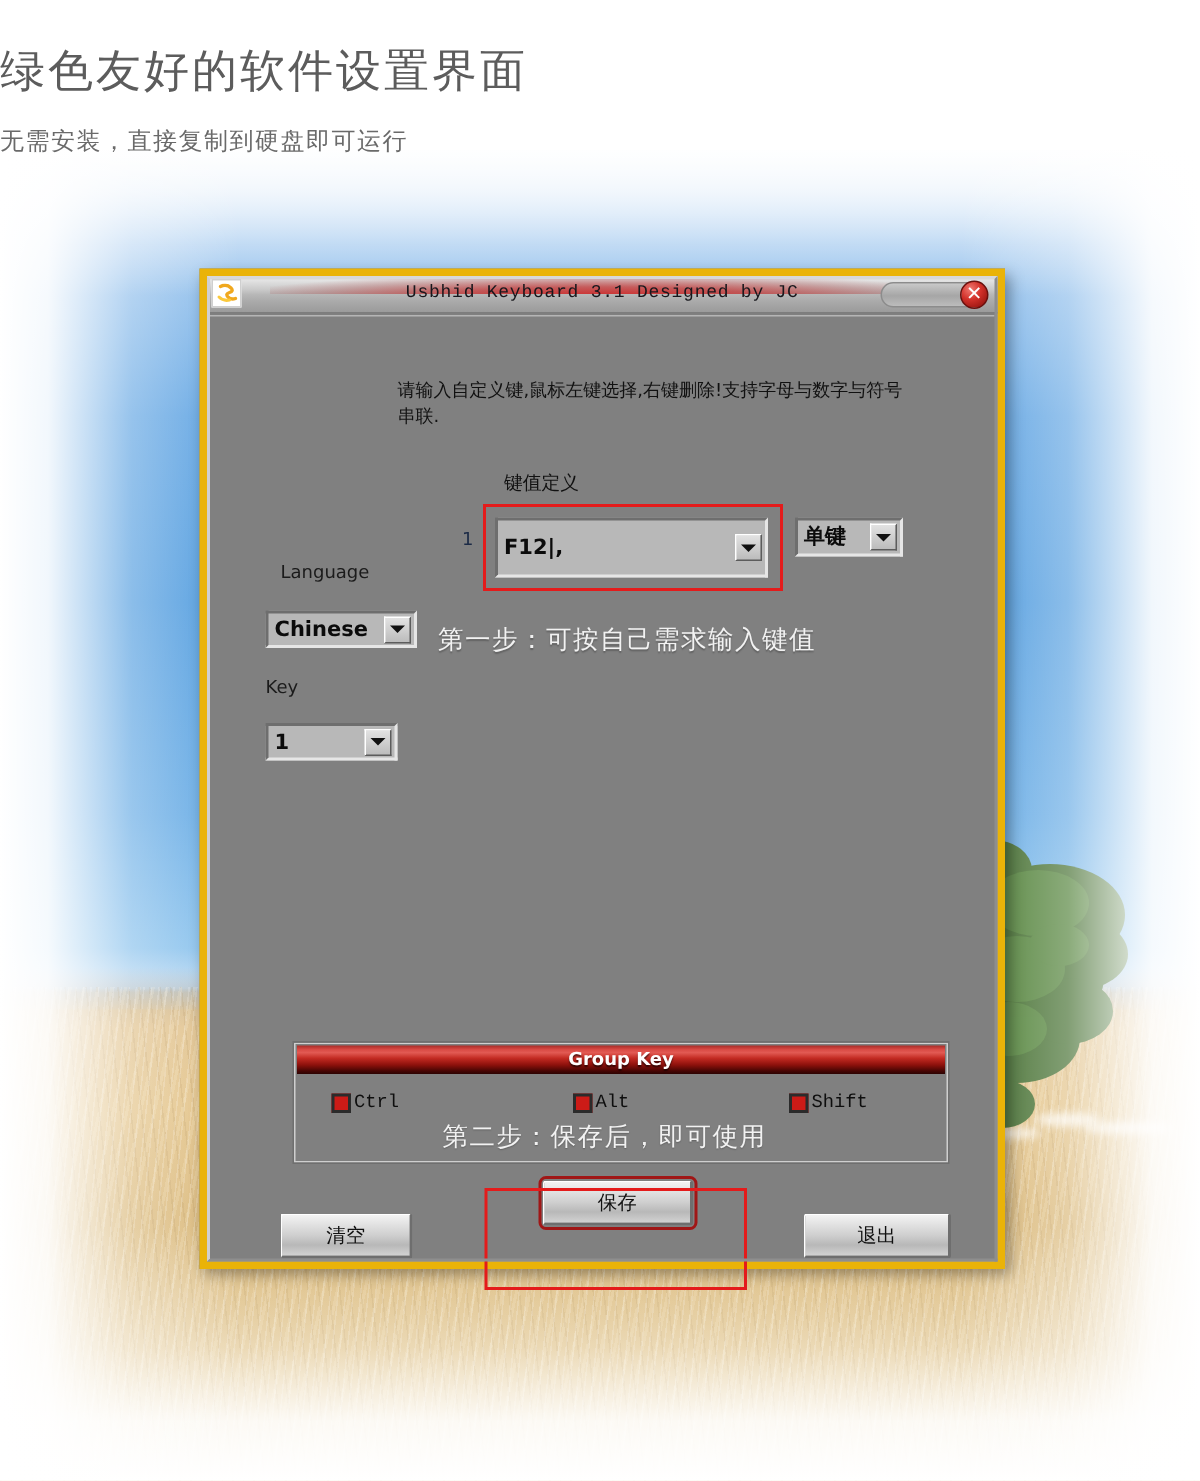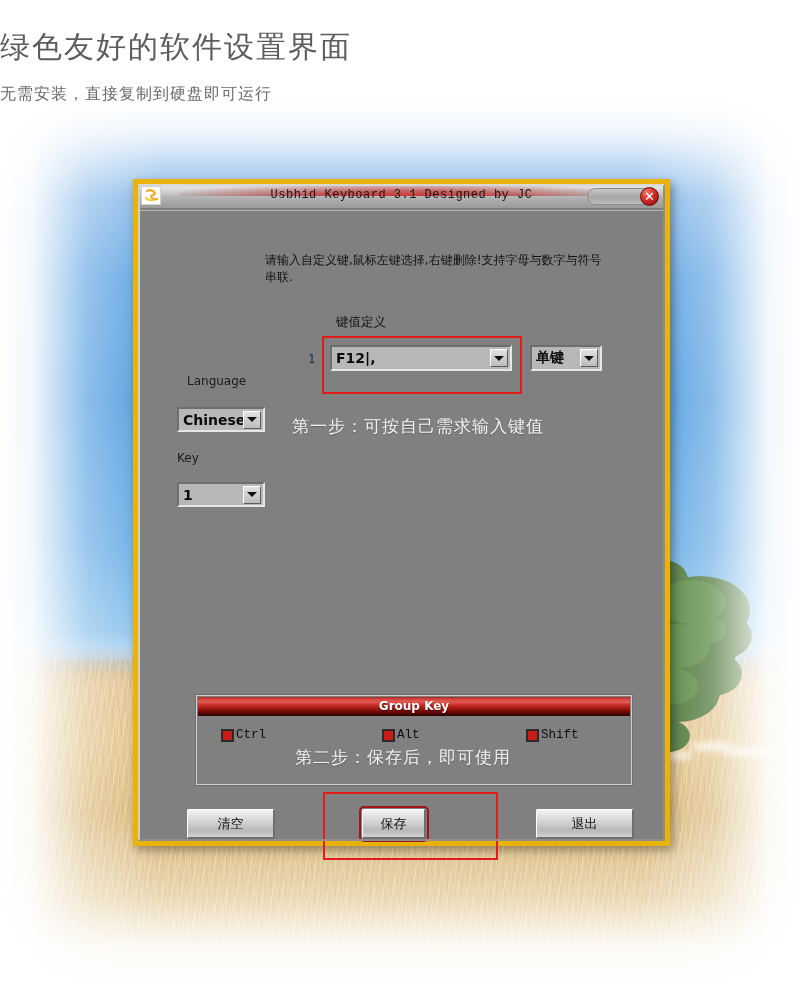--- a/index.html
+++ b/index.html
@@ -258,23 +258,23 @@
     flex: 0 0 18px;
   }
   .combo .arrow i {
     width: 0; height: 0;
     border-left: 5px solid transparent;
     border-right: 5px solid transparent;
     border-top: 5px solid #111;
     display: block;
   }
 
-  #combo-keyvalue { left: 190px; top: 134px; width: 182px; height: 26px; }
+  #combo-keyvalue { left: 190px; top: 134px; width: 182px; height: 40px; }
   #combo-keytype  { left: 390px; top: 134px; width: 72px;  height: 26px; }
-  #combo-language { left: 37px;  top: 196px; width: 88px;  height: 25px; }
+  #combo-language { left: 37px;  top: 196px; width: 101px;  height: 25px; }
   #combo-key      { left: 37px;  top: 271px; width: 88px;  height: 25px; }
 
   .side-label {
     position: absolute;
     font-size: 12px; color: #1b1b1b;
     font-family: "DejaVu Sans", sans-serif;
   }
   #label-language { left: 47px; top: 163px; }
   #label-key      { left: 37px; top: 240px; }
 
@@ -287,21 +287,21 @@
     white-space: nowrap;
     text-shadow: 0 1px 1px rgba(0,0,0,.25);
   }
   #step1 { left: 152px; top: 204px; }
   #step2 { left: 155px; top: 535px; }
 
   
   #group-panel {
     position: absolute;
     left: 55px; top: 483px;
-    width: 438px; height: 92px;
+    width: 438px; height: 82px;
     background: #808080;
     border: 1px solid #6f6f6f;
     box-shadow: 0 0 0 1px #cfcfcf inset;
   }
   #group-title {
     position: relative;
     height: 19px;
     margin: 2px;
     background: linear-gradient(to bottom,
       #a82c27 0%, #d84a44 14%, #e25a53 25%,
@@ -348,21 +348,21 @@
     border-right: 2px solid #6e6e6e;
     border-bottom: 2px solid #6e6e6e;
     font-size: 13px;
     color: #111;
     font-family: "DejaVu Sans", sans-serif;
     display: flex; align-items: center; justify-content: center;
     cursor: pointer;
     border-radius: 2px;
   }
   #btn-clear { left: 47px;  top: 598px; width: 88px; }
-  #btn-save  { left: 222px; top: 598px; width: 64px;
+  #btn-save  { left: 222px; top: 576px; width: 100px;
                outline: 2px solid #a01616; outline-offset: 1px; }
   #btn-exit  { left: 396px; top: 598px; width: 98px; }
 
   
   #hl-save {
     position: absolute;
     left: 183px; top: 581px;
     width: 175px; height: 68px;
     border: 2px solid #e41b1b;
     pointer-events: none;

